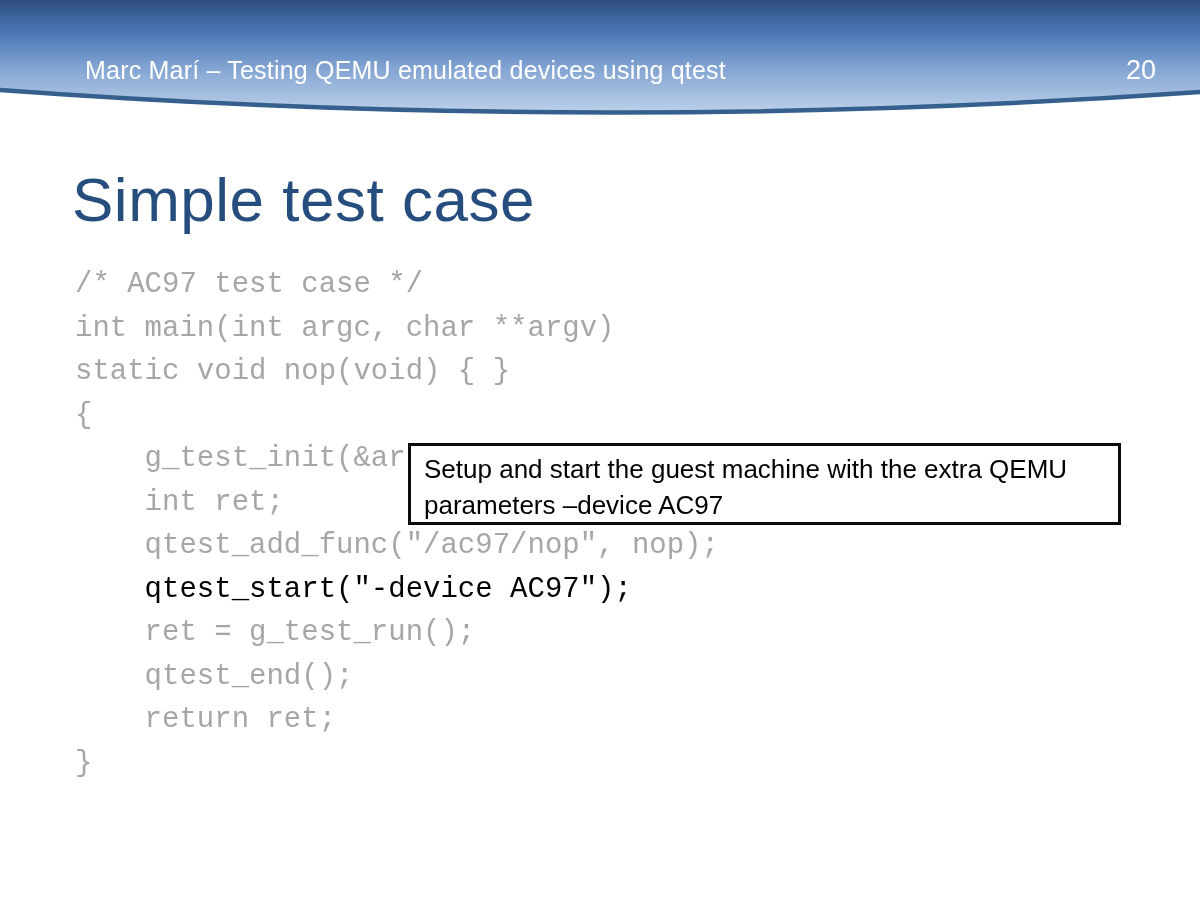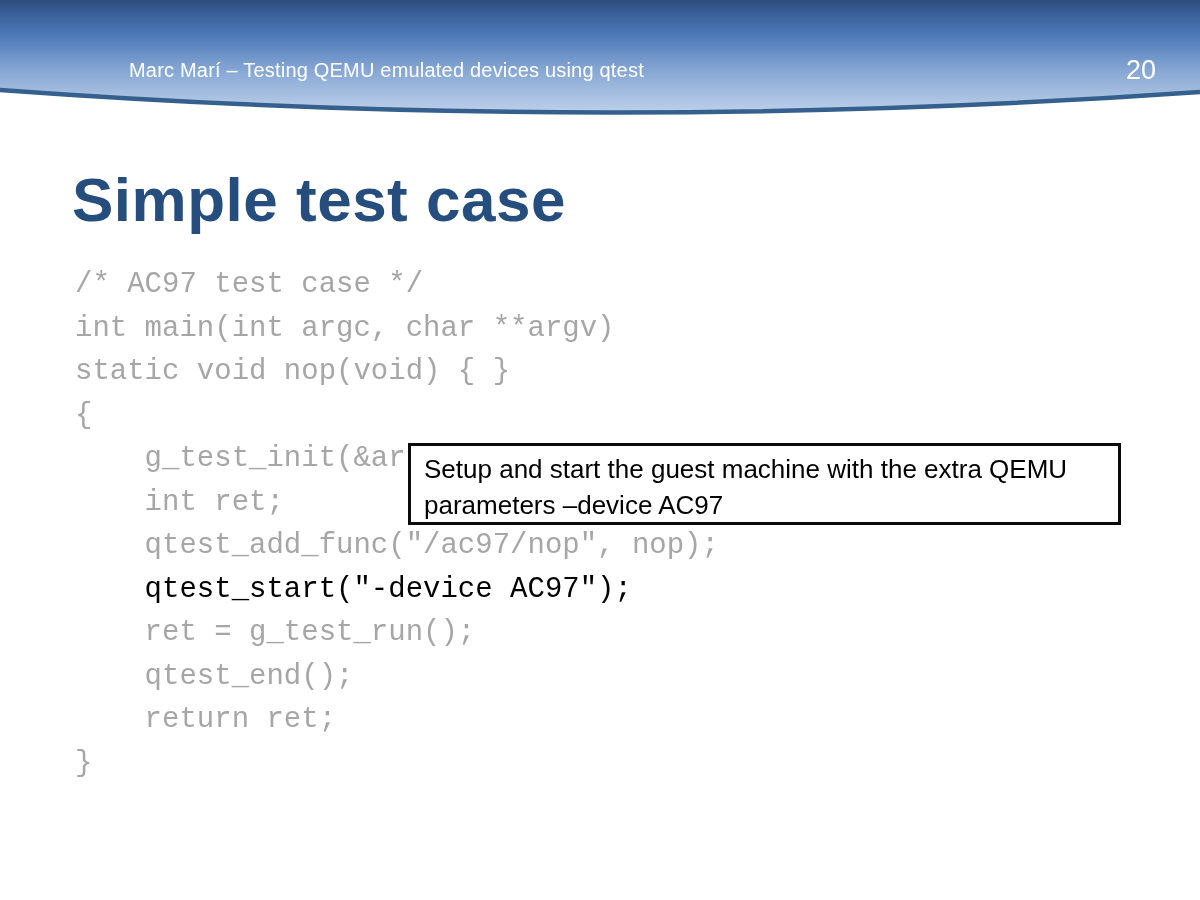--- a/index.html
+++ b/index.html
@@ -20,46 +20,45 @@
   .header-svg {
     position: absolute;
     left: 0;
     top: 0;
     display: block;
   }
   .header-title {
     position: absolute;
     left: 85px;
     top: 54px;
-    font-size: 20px;
+    font-size: 25px;
     line-height: 32px;
     color: #ffffff;
     letter-spacing: 0.2px;
     white-space: nowrap;
-    margin-left: 44px;
   }
   .page-number {
     position: absolute;
     left: 1110px;
     top: 54px;
     font-size: 27px;
     line-height: 32px;
     color: #ffffff;
     margin-left: 16px;
   }
 
   
   .slide-title {
     position: absolute;
     left: 72px;
     top: 164px;
     margin: 0;
     font-size: 62px;
     line-height: 72px;
-    font-weight: 700;
+    font-weight: 400;
     letter-spacing: 0.5px;
     color: var(--title-blue, #254E7F);
     white-space: nowrap;
     text-align: center;
   }
 
   
   .code-block {
     position: absolute;
     left: 75px;

